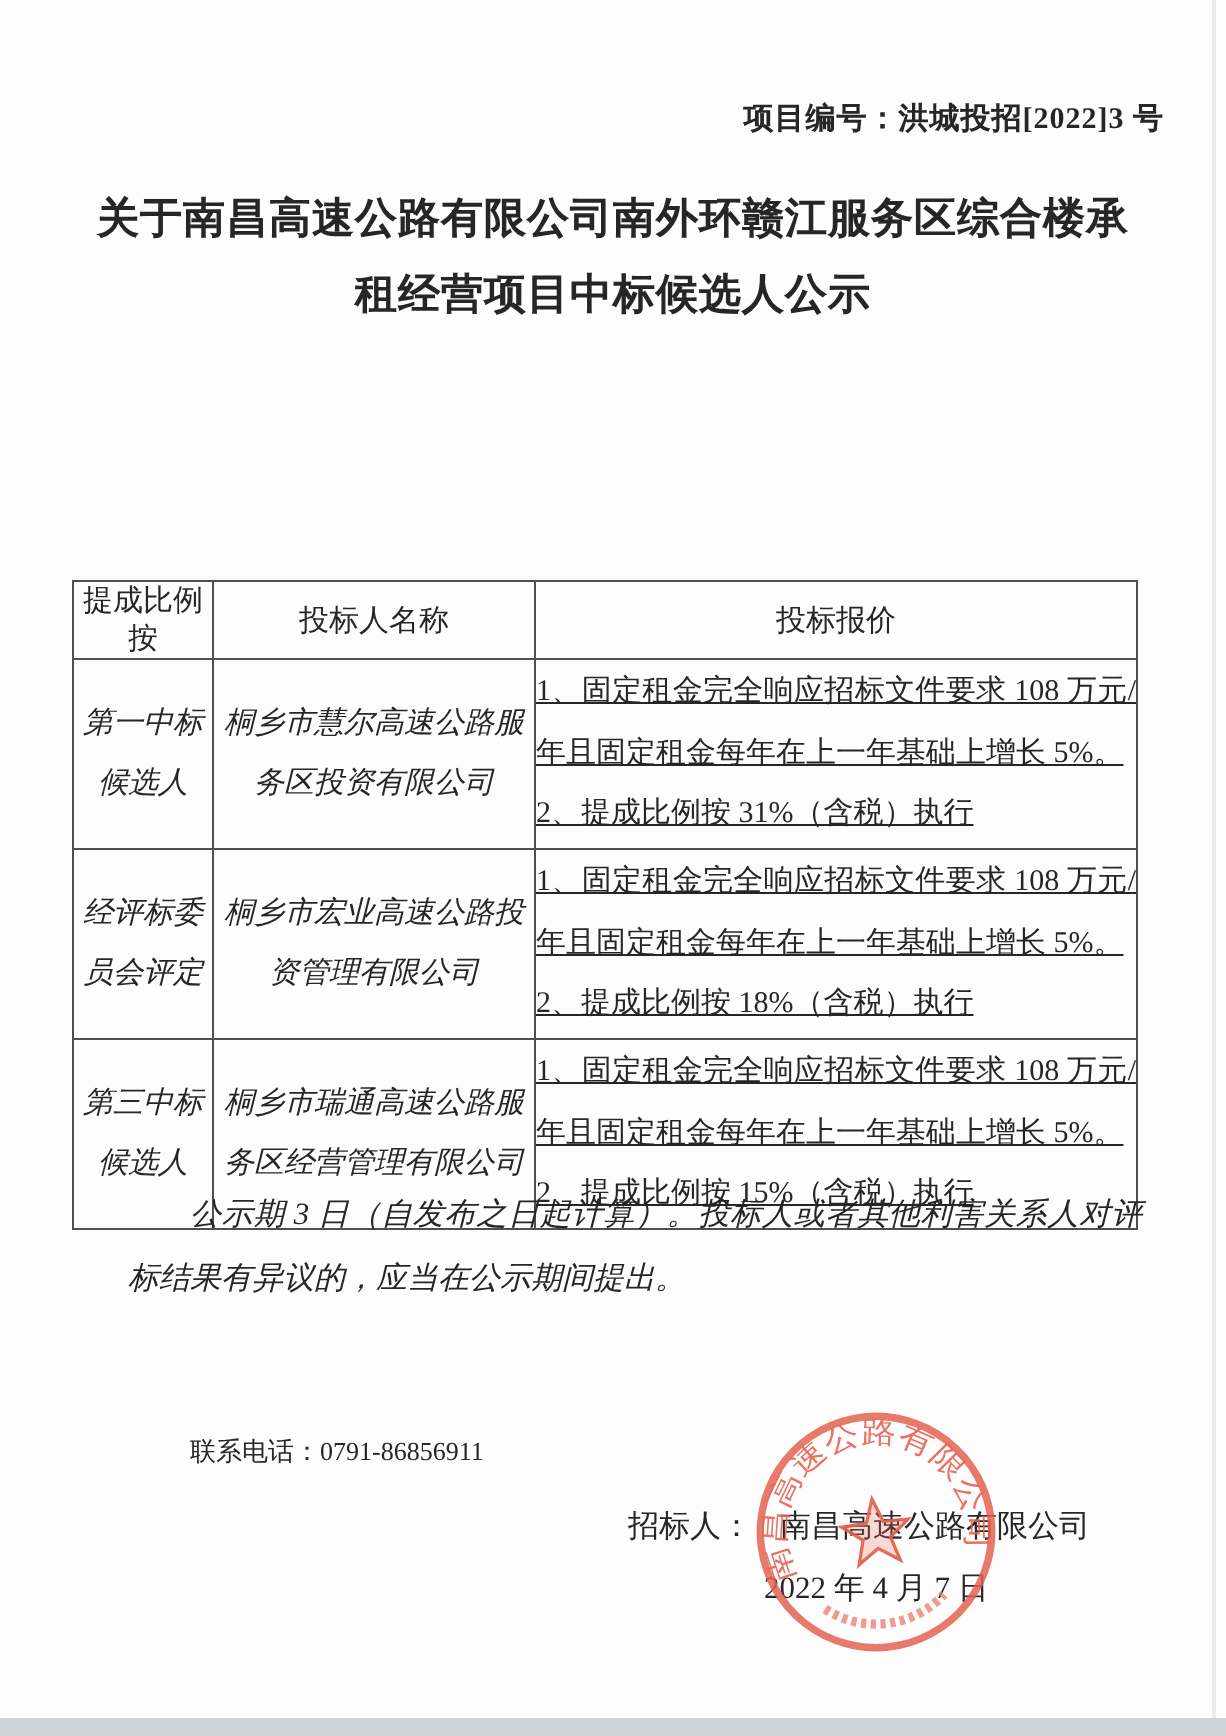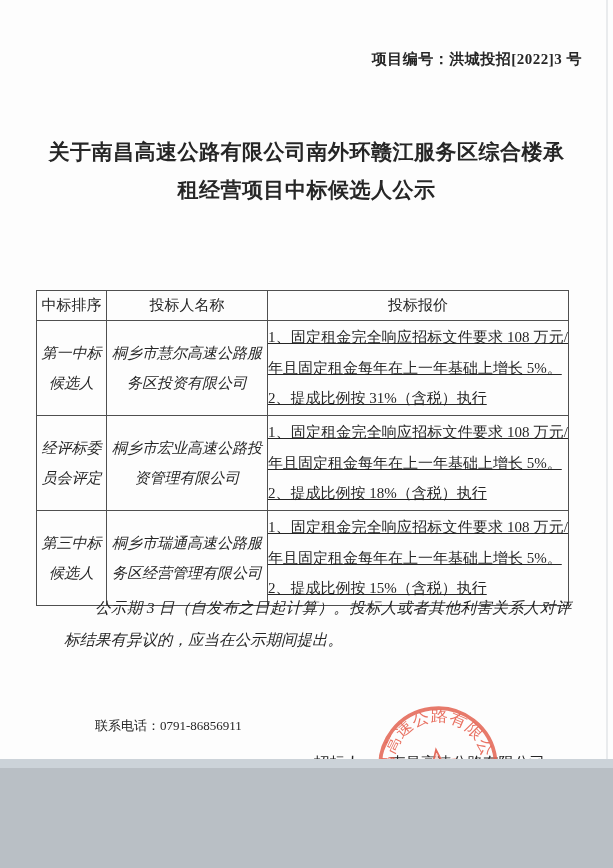--- a/index.html
+++ b/index.html
@@ -1,32 +1,31 @@
 <!DOCTYPE html>
 <html><head>
 <meta charset="utf-8">
 <style>
   html,body{margin:0;padding:0;}
   body{background:#b9bfc5;font-family:"Liberation Serif","DejaVu Serif",serif;}
   .page{
-    position:relative;width:613px;height:768px;margin:0 auto;
+    position:relative;width:613px;height:868px;margin:0 auto;
     background:#fdfdfd;color:#262626;overflow:hidden;
   }
   .scan-right-edge{position:absolute;top:0;right:5px;width:2px;height:100%;background:#e9ebed;}
   .scan-bottom-strip{position:absolute;left:0;bottom:0;width:100%;height:9px;background:#ccd3d9;}
 
   .project-no{
     position:absolute;top:50px;right:31px;
     font-size:15px;font-weight:bold;letter-spacing:.5px;white-space:nowrap;
   }
   .doc-title{
     position:absolute;top:90px;left:41px;width:531px;
     text-align:center;font-size:21px;font-weight:bold;line-height:38px;
     letter-spacing:.5px;
-    margin-top:43px;
   }
   .intro{
     position:absolute;top:167px;left:64px;width:507px;
     font-size:15.5px;line-height:31.5px;text-align:justify;text-indent:2em;
   }
   table.bid-table{
     position:absolute;top:290px;left:36px;width:533px;
     border-collapse:collapse;table-layout:fixed;
   }
   .bid-table th,.bid-table td{
@@ -62,21 +61,21 @@
 <div class="page">
 
   <div class="project-no">项目编号：洪城投招[2022]3 号</div>
 
   <div class="doc-title">关于南昌高速公路有限公司南外环赣江服务区综合楼承租经营项目中标候选人公示</div>
 
 
   <table class="bid-table">
     <thead>
       <tr>
-        <th class="col-rank">中标排序</th>
+        <th class="col-rank">提成比例按</th>
         <th class="col-bidder">投标人名称</th>
         <th>投标报价</th>
       </tr>
     </thead>
     <tbody>
       <tr>
         <td class="cell-rank">第一中标候选人</td>
         <td class="cell-bidder">桐乡市慧尔高速公路服务区投资有限公司</td>
         <td class="cell-price">
           <div class="price-line">1、固定租金完全响应招标文件要求 108 万元/年且固定租金每年在上一年基础上增长 5%。</div>

